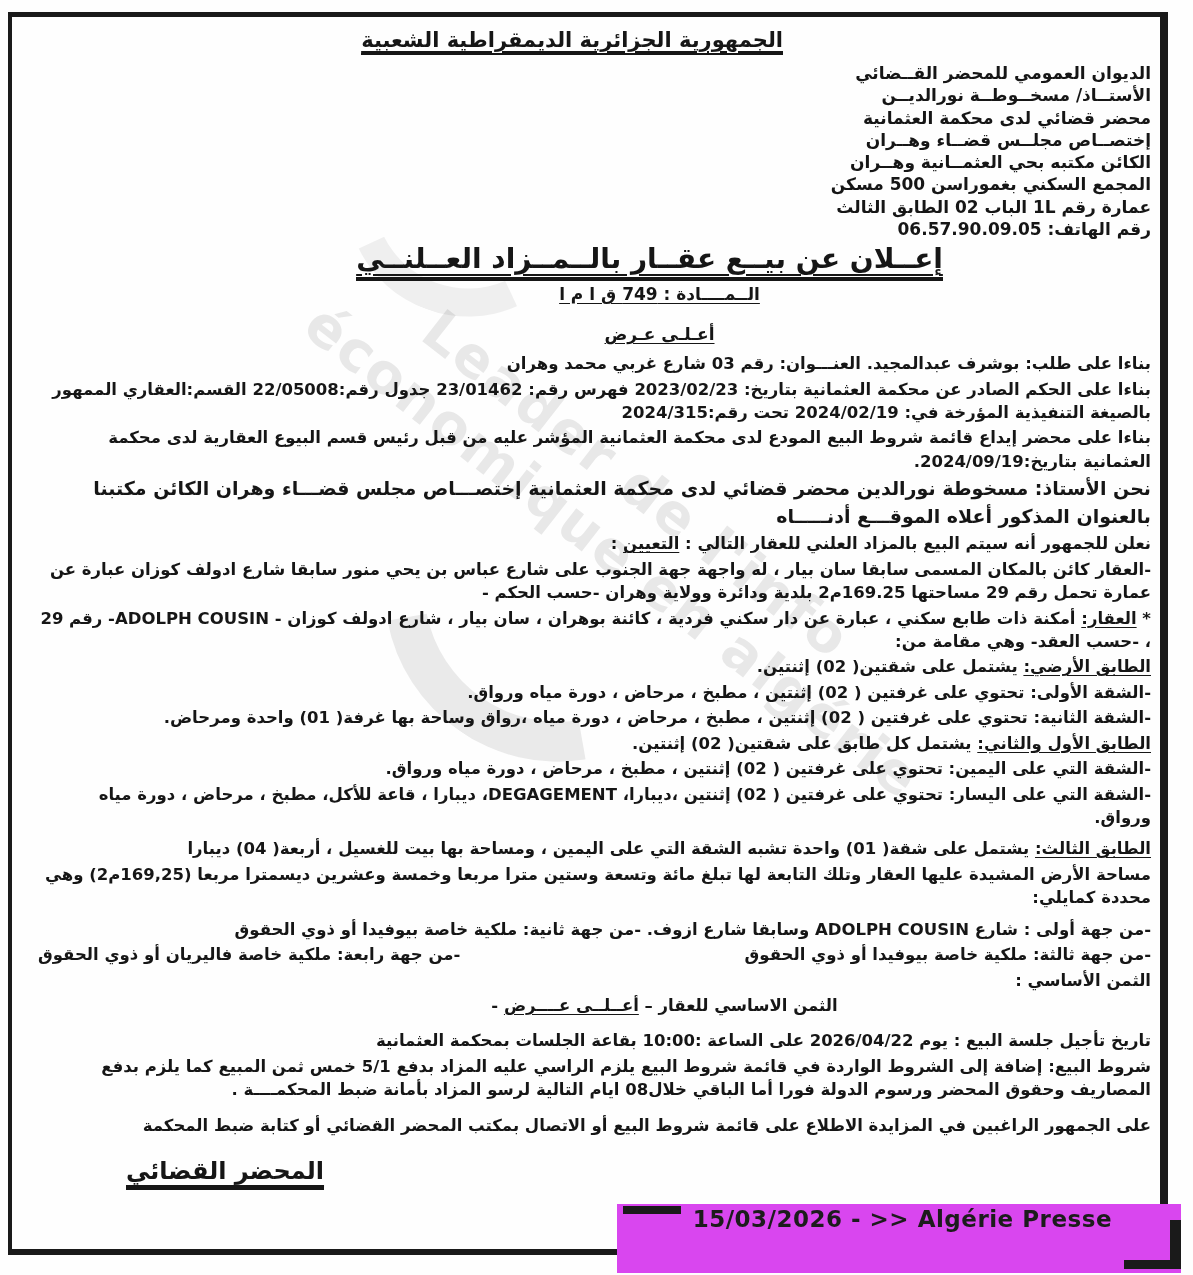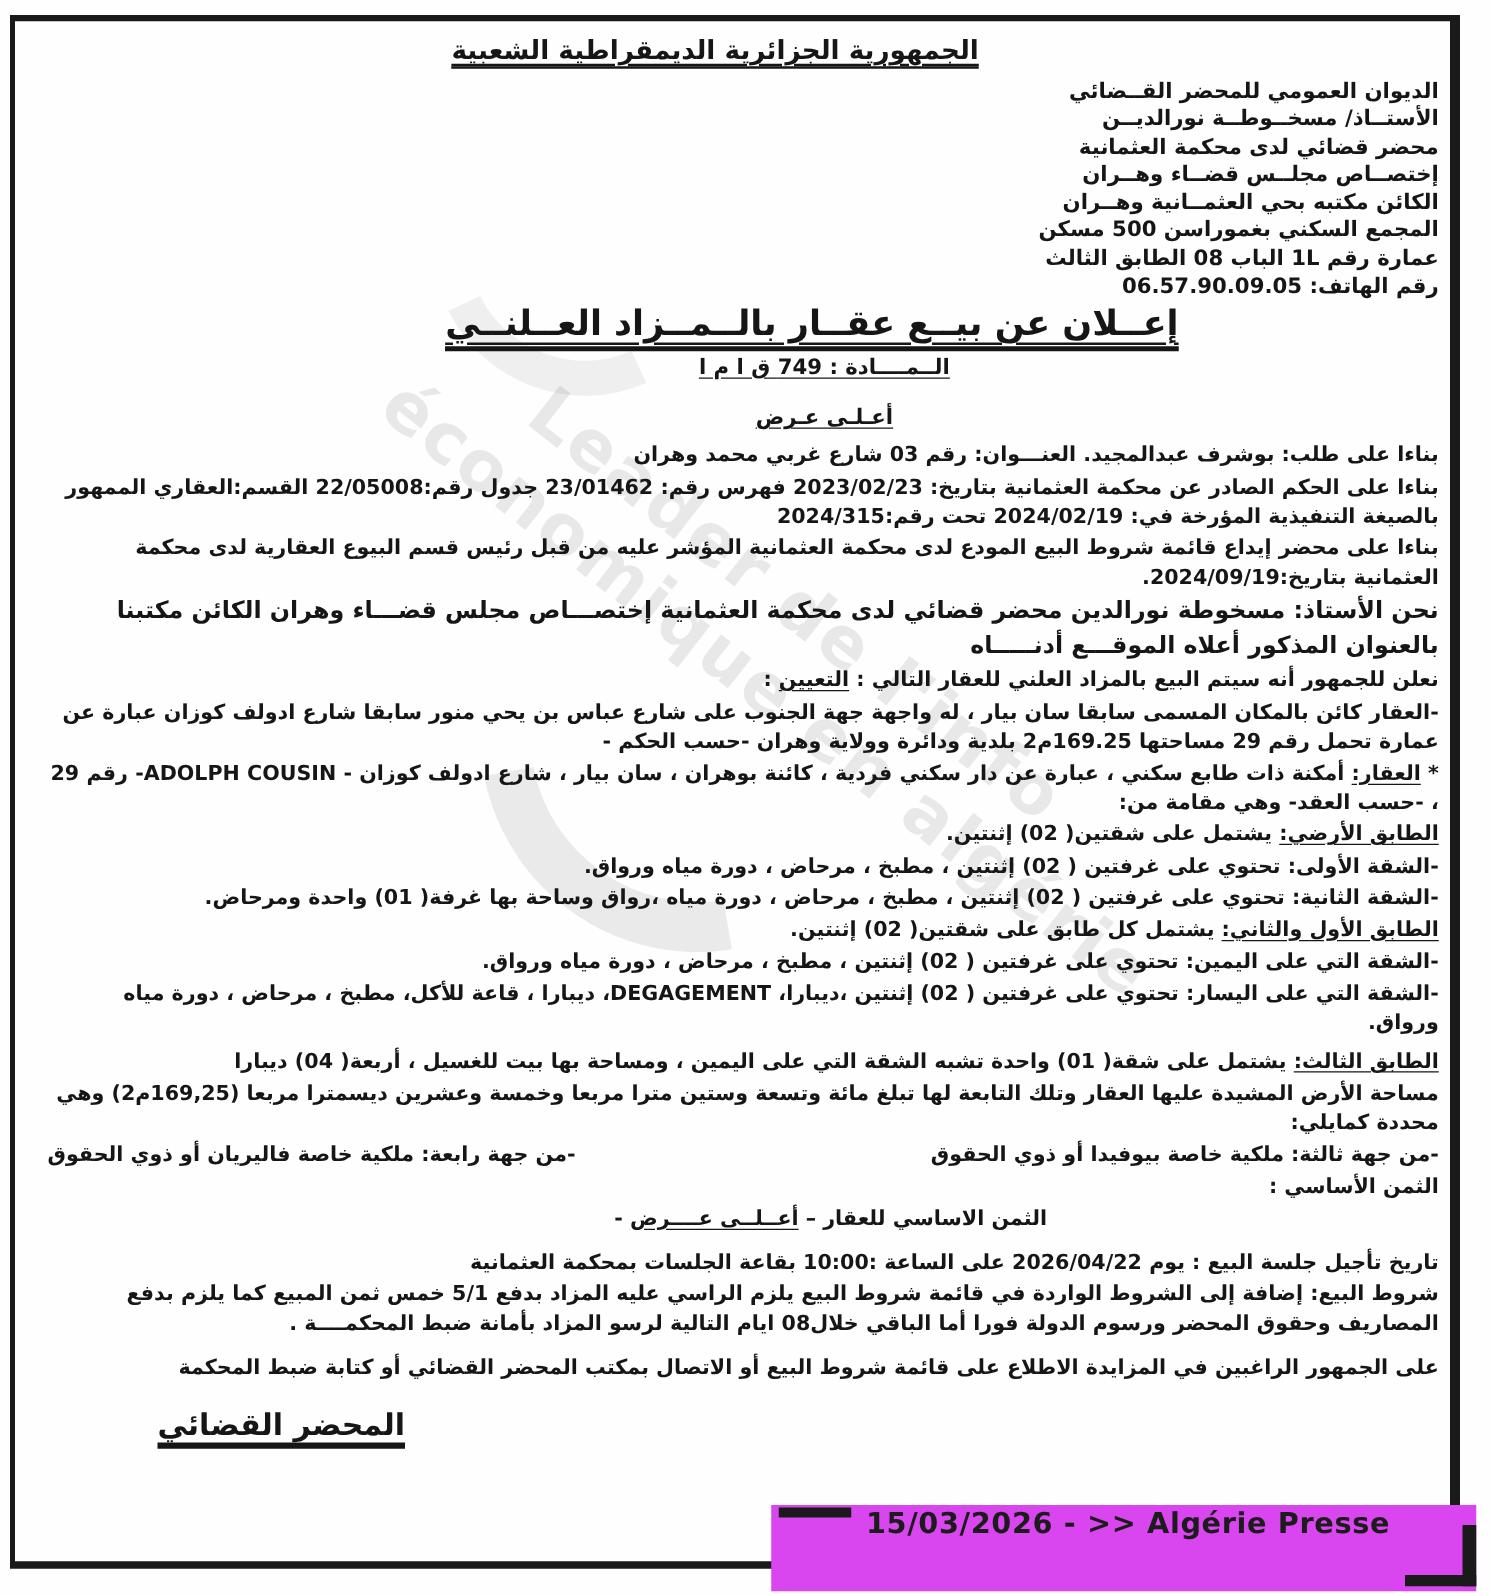--- a/index.html
+++ b/index.html
@@ -66,21 +66,21 @@
     <span>الجمهورية الجزائرية الديمقراطية الشعبية</span>
   </div>
 
   <div class="office">
     <div>الديوان العمومي للمحضر القــضائي</div>
     <div>الأستــاذ/ مسخــوطــة نورالديــن</div>
     <div>محضر قضائي لدى محكمة العثمانية</div>
     <div>إختصــاص مجلــس قضــاء وهــران</div>
     <div>الكائن مكتبه بحي العثمــانية وهــران</div>
     <div>المجمع السكني بغموراسن 500 مسكن</div>
-    <div>عمارة رقم 1L الباب 08 الطابق الثالث</div>
+    <div>عمارة رقم 1L الباب 02 الطابق الثالث</div>
     <div>رقم الهاتف: 06.57.90.09.05</div>
   </div>
 
   <div class="title-main">
     <span>إعــلان عن بيــع عقــار بالــمــزاد العــلنــي</span>
   </div>
   <div class="title-article">
     <span>الــمــــادة : 749 ق ا م ا</span>
   </div>
   <div class="title-bid">
@@ -96,20 +96,21 @@
     <p>-العقار كائن بالمكان المسمى سابقا سان بيار ، له واجهة جهة الجنوب على شارع عباس بن يحي منور سابقا شارع ادولف كوزان عبارة عن عمارة تحمل رقم 29 مساحتها 169.25م2 بلدية ودائرة وولاية وهران -حسب الحكم -</p>
     <p><span>* </span><span class="u">العقار:</span><span> أمكنة ذات طابع سكني ، عبارة عن دار سكني فردية ، كائنة بوهران ، سان بيار ، شارع ادولف كوزان - ADOLPH COUSIN- رقم 29 ، -حسب العقد- وهي مقامة من:</span></p>
     <p><span class="u">الطابق الأرضي:</span><span> يشتمل على شقتين( 02) إثنتين.</span></p>
     <p>-الشقة الأولى: تحتوي على غرفتين ( 02) إثنتين ، مطبخ ، مرحاض ، دورة مياه ورواق.</p>
     <p>-الشقة الثانية: تحتوي على غرفتين ( 02) إثنتين ، مطبخ ، مرحاض ، دورة مياه ،رواق وساحة بها غرفة( 01) واحدة ومرحاض.</p>
     <p><span class="u">الطابق الأول والثاني:</span><span> يشتمل كل طابق على شقتين( 02) إثنتين.</span></p>
     <p>-الشقة التي على اليمين: تحتوي على غرفتين ( 02) إثنتين ، مطبخ ، مرحاض ، دورة مياه ورواق.</p>
     <p>-الشقة التي على اليسار: تحتوي على غرفتين ( 02) إثنتين ،ديبارا، DEGAGEMENT، ديبارا ، قاعة للأكل، مطبخ ، مرحاض ، دورة مياه ورواق.</p>
     <p class="gap-sm"><span class="u">الطابق الثالث:</span><span> يشتمل على شقة( 01) واحدة تشبه الشقة التي على اليمين ، ومساحة بها بيت للغسيل ، أربعة( 04) ديبارا</span></p>
     <p>مساحة الأرض المشيدة عليها العقار وتلك التابعة لها تبلغ مائة وتسعة وستين مترا مربعا وخمسة وعشرين ديسمترا مربعا (169,25م2) وهي محددة كمايلي:</p>
+    <p class="gap-sm">-من جهة أولى : شارع ADOLPH COUSIN وسابقا شارع ازوف.  -من جهة ثانية: ملكية خاصة بيوفيدا أو ذوي الحقوق</p>
     <p class="bounds-row">
       <span>-من جهة ثالثة: ملكية خاصة بيوفيدا أو ذوي الحقوق</span>
       <span>-من جهة رابعة: ملكية خاصة فاليريان أو ذوي الحقوق</span>
     </p>
     <p>الثمن الأساسي :</p>
     <p class="center-line"><span>الثمن الاساسي للعقار – </span><span class="u">أعــلــى عــــرض</span><span> -</span></p>
     <p class="gap-md">تاريخ تأجيل جلسة البيع : يوم 2026/04/22 على الساعة :10:00 بقاعة الجلسات بمحكمة العثمانية</p>
     <p>شروط البيع: إضافة إلى الشروط الواردة في قائمة شروط البيع يلزم الراسي عليه المزاد بدفع 5/1 خمس ثمن المبيع كما يلزم بدفع المصاريف وحقوق المحضر ورسوم الدولة فورا أما الباقي خلال08 ايام التالية لرسو المزاد بأمانة ضبط المحكمــــة .</p>
     <p class="gap-md">على الجمهور الراغبين في المزايدة الاطلاع على قائمة شروط البيع أو الاتصال بمكتب المحضر القضائي أو كتابة ضبط المحكمة</p>
   </div>

